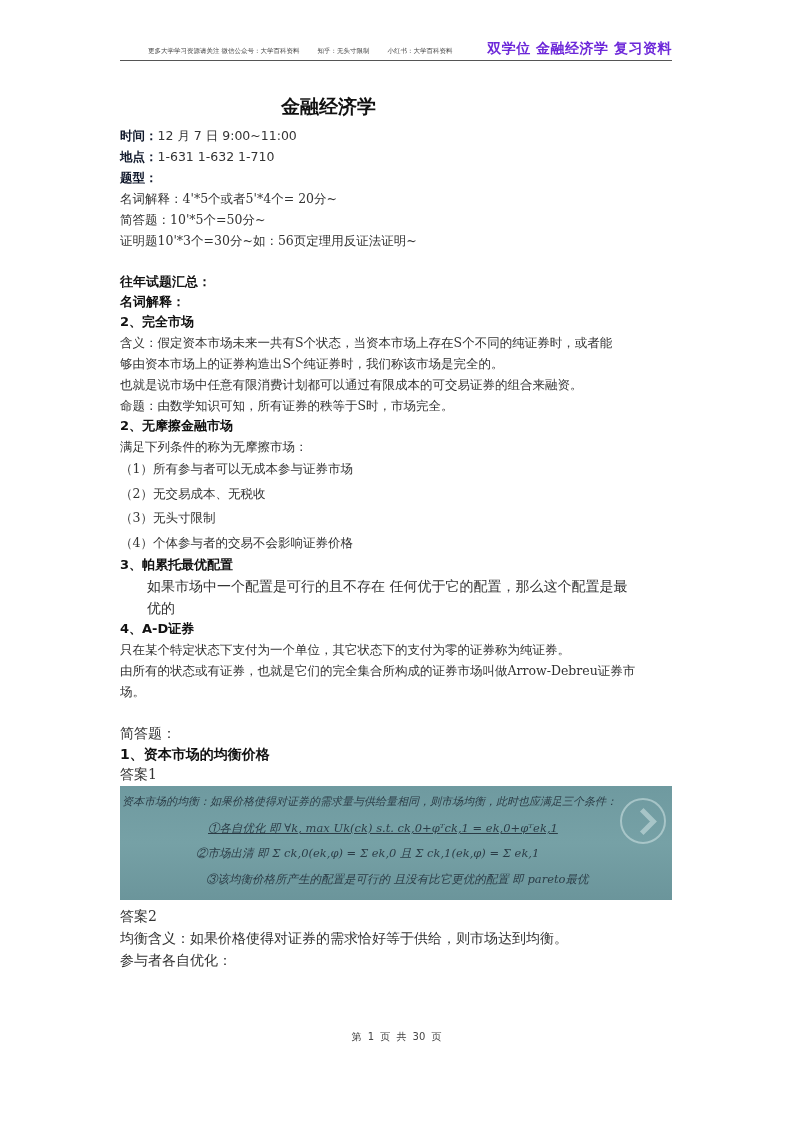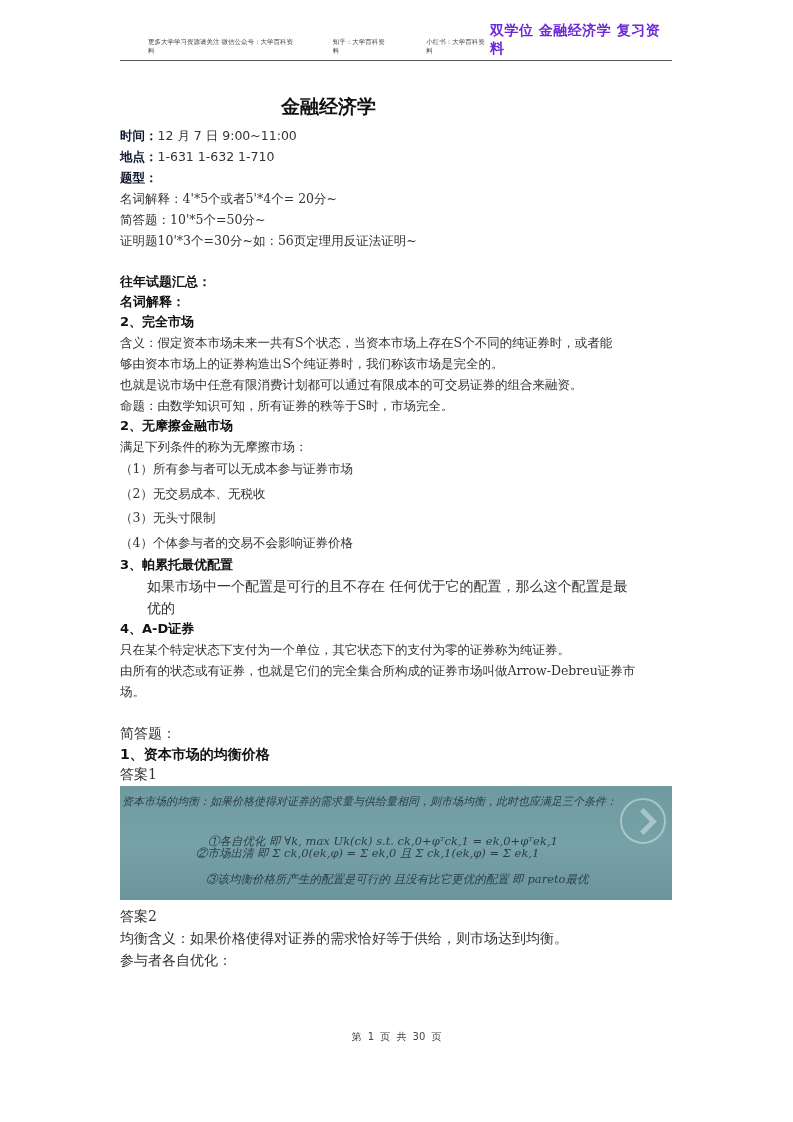--- a/index.html
+++ b/index.html
@@ -4,21 +4,21 @@
   <style>
     * { margin: 0; padding: 0; box-sizing: border-box; }
     html, body { width: 793px; height: 1122px; background: #ffffff; overflow: hidden; }
     body { position: relative; font-family: "DejaVu Serif", "Liberation Serif", serif; color: #222; }
 
     .page-header {
       position: absolute; left: 120px; top: 42px; width: 552px; height: 19px;
       border-bottom: 1.5px solid #555;
       display: flex; align-items: flex-end; justify-content: space-between;
     }
-    .header-notes { display: flex; gap: 36px; font-size: 6.5px; color: #444; padding-left: 28px; padding-bottom: 4px; }
+    .header-notes { display: flex; gap: 18px; font-size: 6.5px; color: #444; padding-left: 28px; padding-bottom: 4px; }
     .header-brand { font-size: 14px; color: #6d28d9; padding-bottom: 2px; letter-spacing: 0.5px; font-weight: bold; }
 
     .doc-title {
       position: absolute; left: 0; top: 94px; width: 657px; text-align: center;
       font-family: "DejaVu Sans", sans-serif; font-weight: bold; font-size: 19px; color: #111;
     }
 
     .content { position: absolute; left: 120px; top: 125px; width: 552px; }
     .line { font-size: 12.5px; line-height: 21px; color: #333; white-space: nowrap; }
     .bold { font-family: "DejaVu Sans", sans-serif; font-weight: bold; color: #0f172a; }
@@ -51,21 +51,21 @@
       position: absolute; left: 0; top: 1030px; width: 793px; text-align: center;
       font-family: "DejaVu Sans", sans-serif; font-size: 10px; color: #444; word-spacing: 3px;
     }
   </style>
 </head>
 <body>
 
 <div class="page-header">
   <div class="header-notes">
     <span>更多大学学习资源请关注 微信公众号：大学百科资料</span>
-    <span>知乎：大学百科资料</span>
+    <span>知乎：无头寸限制</span>
     <span>小红书：大学百科资料</span>
   </div>
   <div class="header-brand">双学位 金融经济学 复习资料</div>
 </div>
 
 <div class="doc-title">金融经济学</div>
 
 <div class="content">
   <div class="line">
     <span class="bold">时间：</span><span class="sans-small">12 月 7 日  9:00~11:00</span>
@@ -107,21 +107,21 @@
 
   <div class="gap"></div>
 
   <div class="line" style="font-size:14px">简答题：</div>
   <div class="head" style="font-size:14px">1、资本市场的均衡价格</div>
   <div class="line" style="font-size:14px">答案1</div>
 </div>
 
 <div class="answer-image">
   <div class="hw" style="left:2px; top:8px; font-size:11px;">资本市场的均衡：如果价格使得对证券的需求量与供给量相同，则市场均衡，此时也应满足三个条件：</div>
-  <div class="hw" style="left:88px; top:48px;">①各自优化  即 ∀k,  max Uk(ck)   s.t.  ck,0+φᵀck,1 = ek,0+φᵀek,1</div>
+  <div class="hw" style="left:88px; top:35px;text-decoration:underline;">①各自优化  即 ∀k,  max Uk(ck)   s.t.  ck,0+φᵀck,1 = ek,0+φᵀek,1</div>
   <div class="hw" style="left:76px; top:60px;">②市场出清  即 Σ ck,0(ek,φ) = Σ ek,0  且  Σ ck,1(ek,φ) = Σ ek,1</div>
   <div class="hw" style="left:86px; top:86px;">③该均衡价格所产生的配置是可行的 且没有比它更优的配置  即  pareto最优</div>
   <div class="play-circle"></div>
 </div>
 
 <div class="after-image">
   <div class="line">答案2</div>
   <div class="line">均衡含义：如果价格使得对证券的需求恰好等于供给，则市场达到均衡。</div>
   <div class="line">参与者各自优化：</div>
 </div>

